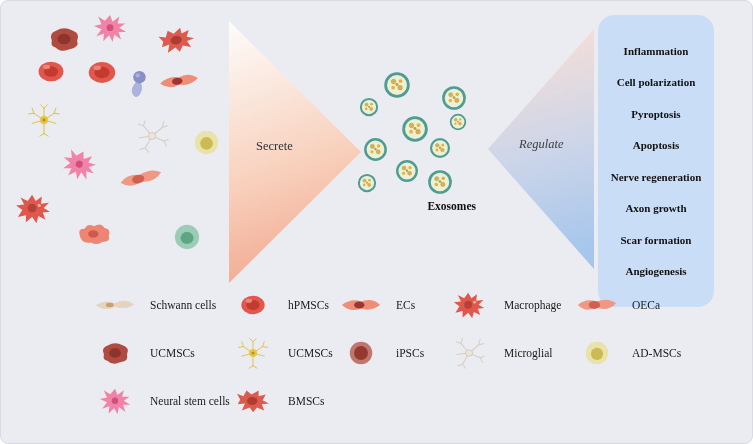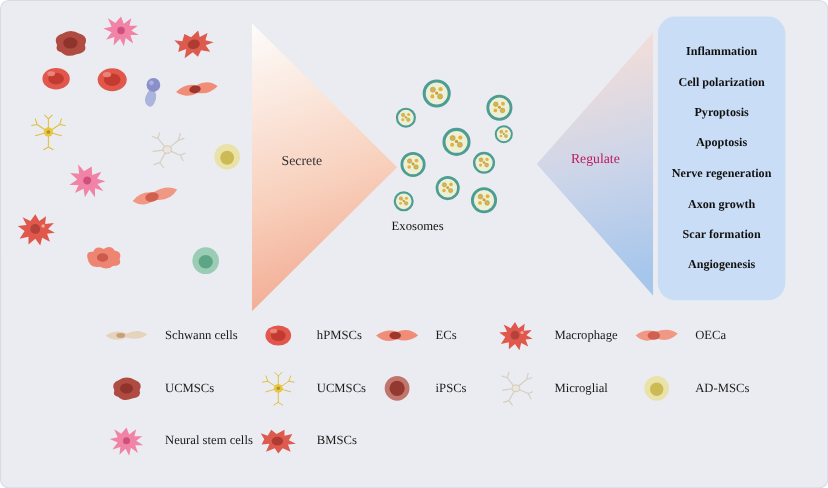--- a/index.html
+++ b/index.html
@@ -19,35 +19,35 @@
   .secrete-label{
     position:absolute;left:255px;top:138px;font-size:12.5px;color:#333;font-family:Liberation Serif, serif;
   }
   
   .regulate-tri{
     position:absolute;left:487px;top:28px;width:106px;height:240px;
     background:linear-gradient(165deg,#f5ded8 8%,#ccd5e9 52%,#a6c6ec 92%);
     clip-path:polygon(100% 0,0 50%,100% 100%);
   }
   .regulate-label{
-    position:absolute;left:518px;top:136px;font-size:12.5px;color:#be185d;
+    position:absolute;left:518px;top:136px;font-size:12.5px;color:#404040;font-style:italic;
   }
   
   .process-box{
-    position:absolute;left:597px;top:14px;width:116px;height:258px;
+    position:absolute;left:597px;top:14px;width:116px;height:292px;
     background:#c9def6;border-radius:16px;
     display:flex;flex-direction:column;justify-content:space-evenly;align-items:center;
     padding:10px 20px;box-sizing:border-box;
   }
   .process-item{font-weight:bold;font-size:11px;text-align:center;color:#111;white-space:nowrap;}
   
   .exo{position:absolute;}
   .exosomes-label{
-    position:absolute;left:355px;top:199px;width:120px;text-align:left;
-    font-weight:normal;font-size:11.5px;color:#111;
+    position:absolute;left:355px;top:199px;width:120px;text-align:right;
+    font-weight:bold;font-size:11.5px;color:#111;
   }
   
   .sc{position:absolute;}
   
   .legend{
     position:absolute;left:92px;top:280px;width:600px;height:144px;
     display:grid;grid-template-columns:138px 108px 108px 128px 118px;
     grid-auto-rows:48px;align-items:center;
   }
   .legend-item{display:flex;align-items:center;gap:13px;}

